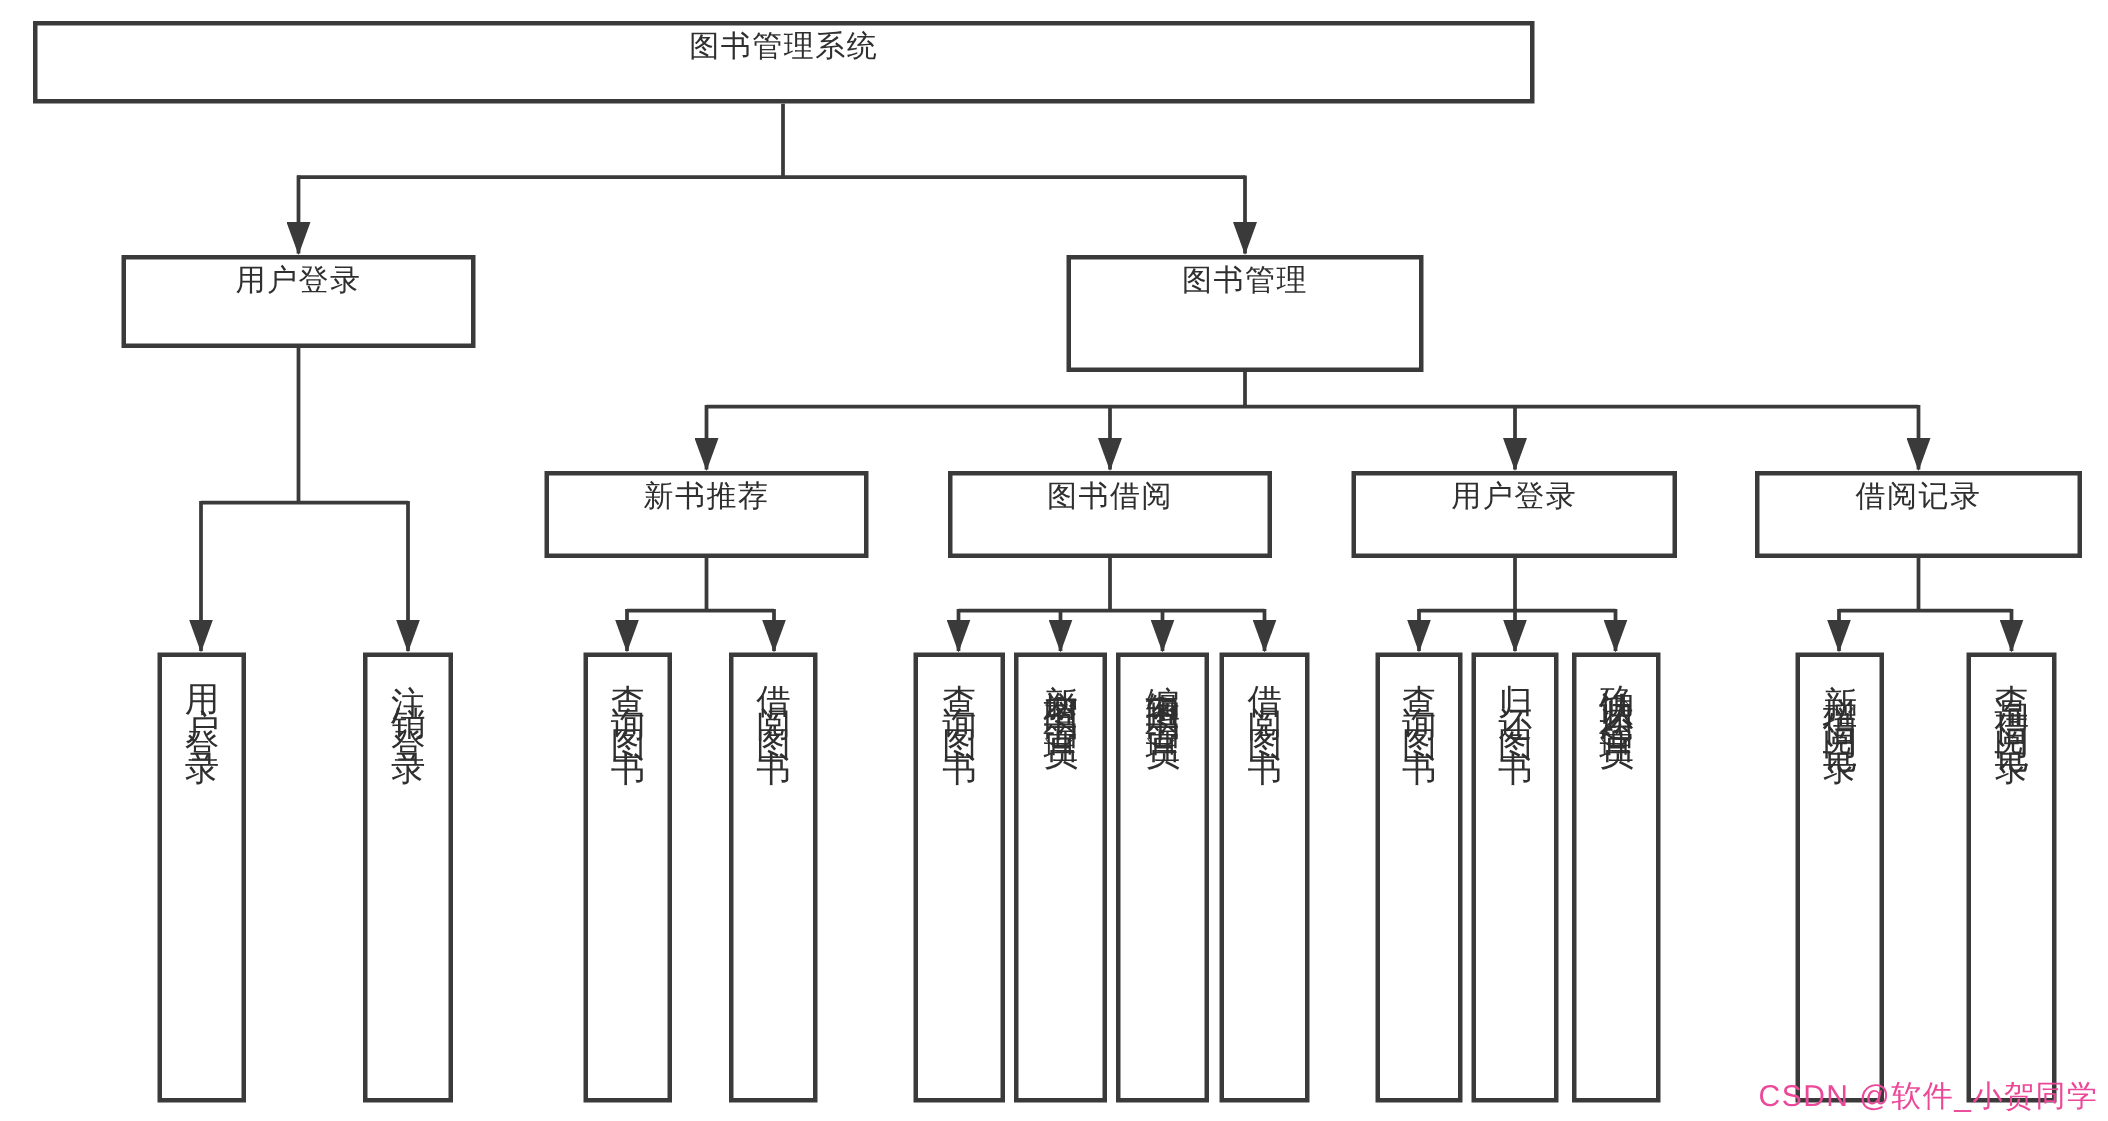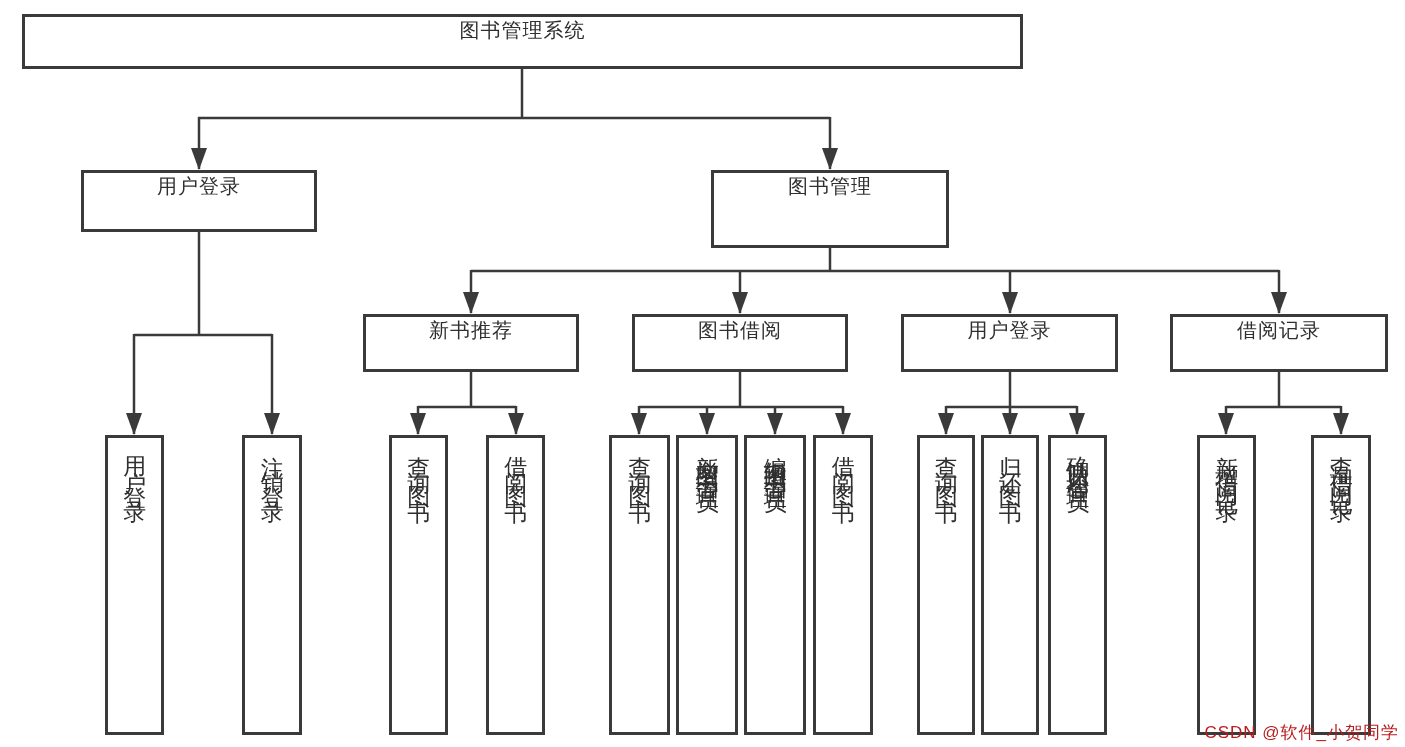--- a/index.html
+++ b/index.html
@@ -43,22 +43,22 @@
     letter-spacing: 15px;
     line-height: 1.1;
     color: #2f2f2f;
   }
   .leaf span.tight { letter-spacing: 5px; }
   .leaf span.mid   { letter-spacing: 9px; }
   .watermark {
     position: absolute;
     right: 6px;
     bottom: 3px;
-    font-size: 17px;
-    color: #b91c1c;
+    font-size: 20px;
+    color: #ec4899;
     letter-spacing: 1px;
     z-index: 5;
     white-space: nowrap;
   }
 </style>
 </head>
 <body>
 
 <div class="canvas">
 

